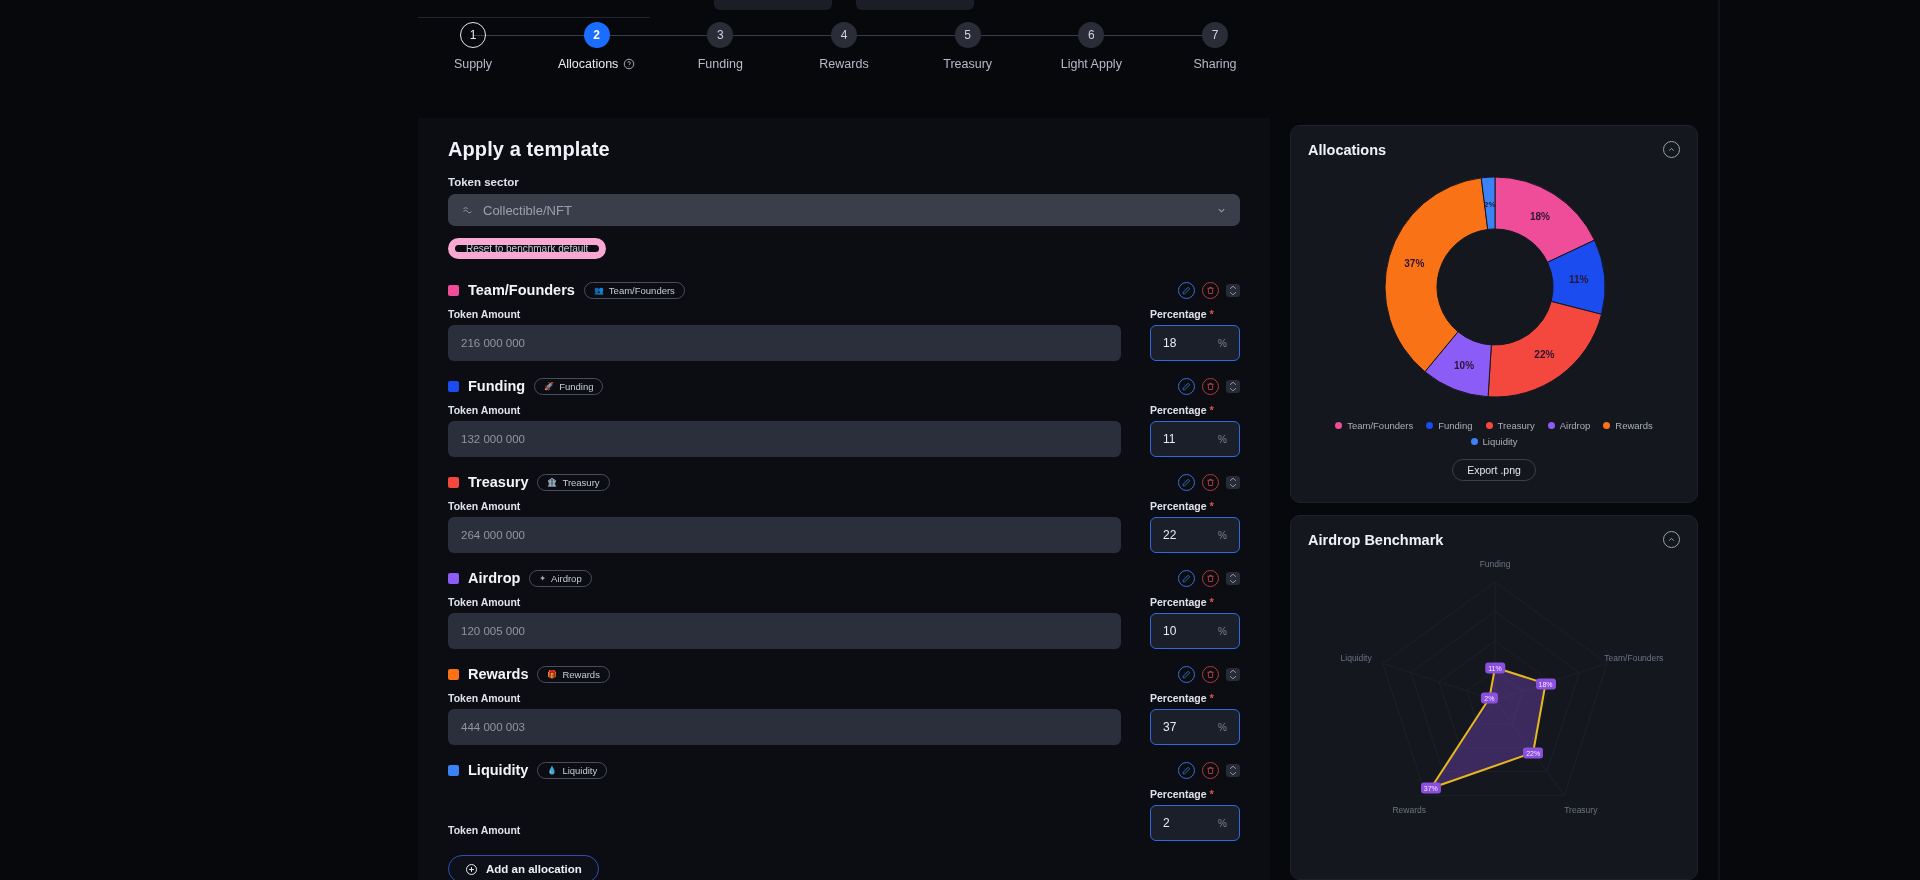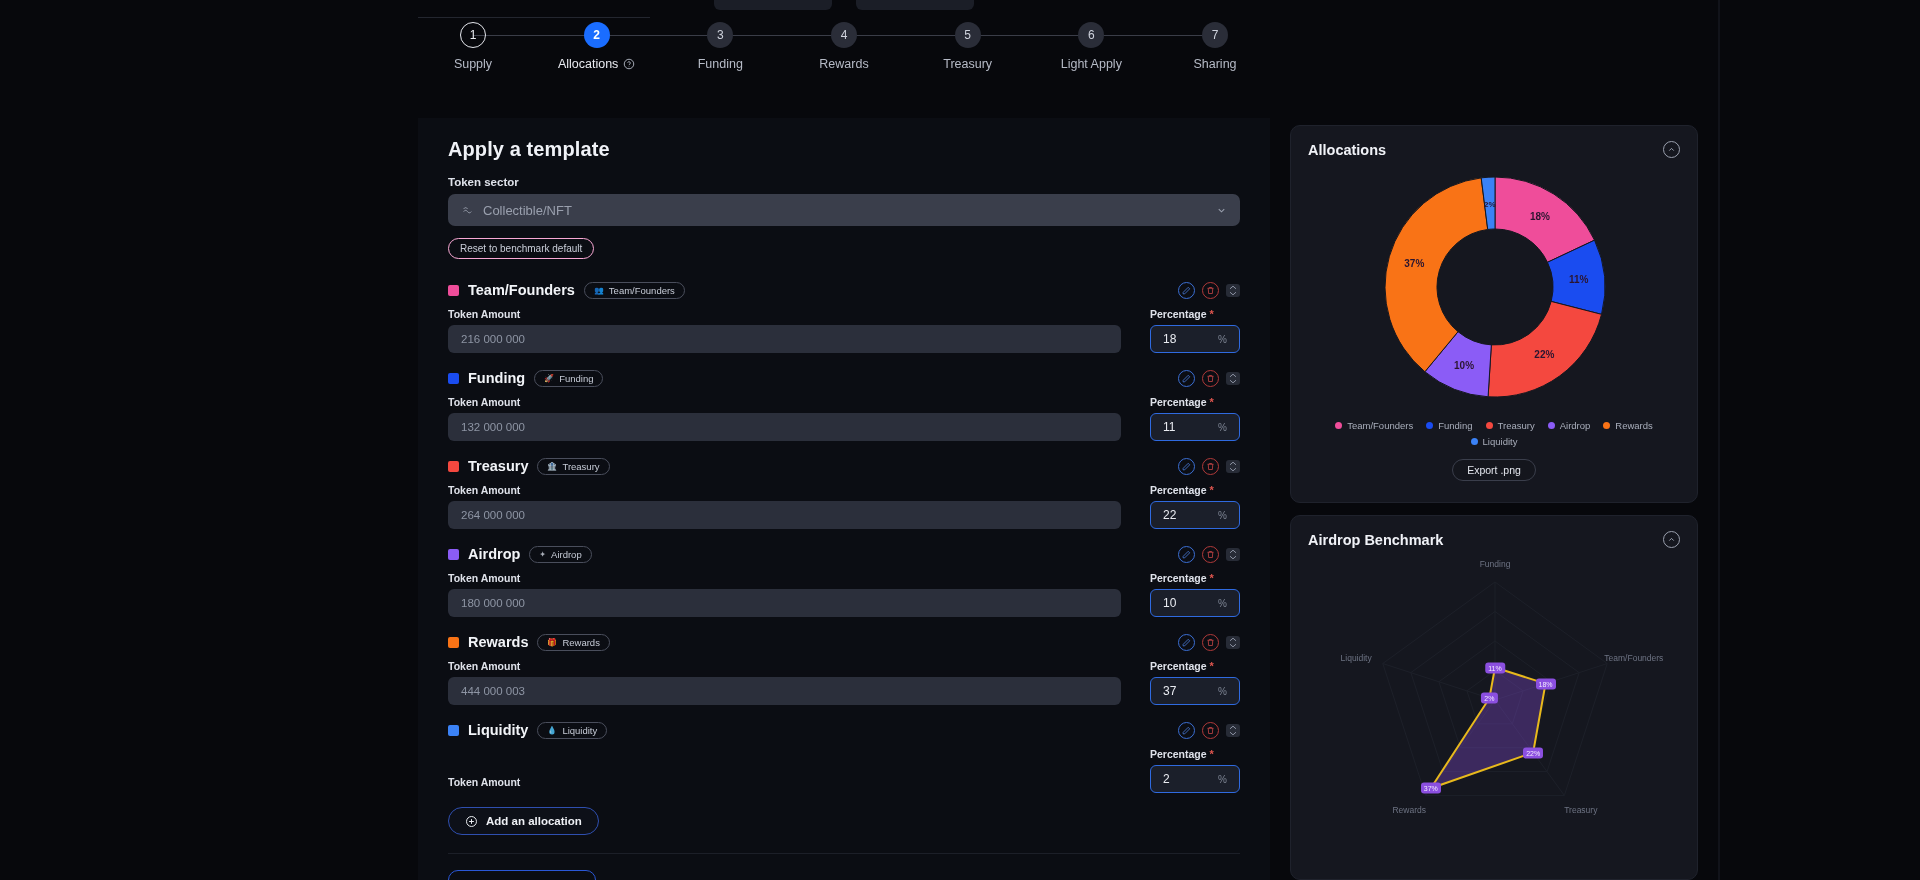--- a/index.html
+++ b/index.html
@@ -96,21 +96,21 @@
 
   .select {
     height: 32px; background: #3a3e4b; border-radius: 7px;
     display: flex; align-items: center; padding: 0 13px; gap: 9px; cursor: pointer;
   }
   .select .ph { font-size: 13px; color: #9aa0ae; flex: 1; }
 
   .ghost-btn {
     margin-top: 12px; display: inline-flex; align-items: center;
     height: 21px; padding: 0 11px; border-radius: 11px;
-    border: 1px solid #f9a8d4; background: transparent;
+    border: 7px solid #f9a8d4; background: transparent;
     color: #c9cdd8; font-size: 10px; cursor: pointer;
     font-family: "Liberation Sans", sans-serif;
   }
 
   .alloc-list { margin-top: 20px; }
   .alloc { padding-bottom: 14px; }
   .alloc-head { display: flex; align-items: center; gap: 9px; height: 22px; }
   .swatch { width: 11px; height: 11px; border-radius: 2px; flex: none; }
   .alloc-name { font-size: 14.5px; font-weight: 700; color: #f2f4f8; }
   .tag {
@@ -128,21 +128,21 @@
   .circ-btn.del  { border: 1px solid #b03a3a; }
   .spin { display: flex; flex-direction: column; gap: 1px; width: 14px; align-items: center;
           background: #272b36; border-radius: 3px; padding: 1px 0; cursor: pointer; }
 
   .fields { display: flex; gap: 9px; align-items: flex-end; margin-top: 7px; }
   .fld { flex: 1; }
   .fld.pct { flex: none; width: 90px; margin-left: 20px; }
   .fld-lbl { font-size: 10.5px; font-weight: 700; color: #dfe2ea; margin-bottom: 5px; }
   .req { color: #e0564f; font-size: 11px; }
   .inp {
-    height: 28px; border-radius: 6px; background: #2b2f3b; border: 1px solid transparent;
+    height: 36px; border-radius: 6px; background: #2b2f3b; border: 1px solid transparent;
     display: flex; align-items: center; padding: 0 12px; font-size: 11.5px; color: #8e95a4;
   }
   .inp.pct-inp {
     background: #1b1f2a; border: 1px solid #2f6ae0; color: #e9ebf1;
     justify-content: space-between; font-size: 12px;
   }
   .inp.pct-inp .pc { font-size: 10px; color: #7e8594; }
 
   .add-btn {
     display: inline-flex; align-items: center; gap: 8px;
@@ -490,21 +490,21 @@
                     <svg width="8" height="5" viewBox="0 0 24 14" fill="none" stroke="#8a90a0" stroke-width="3">
                       <path d="M3 3l9 8 9-8"></path>
                     </svg>
                   </span>
                 </span>
               </div>
               <div class="fields">
                 <div class="fld">
                   <div class="fld-lbl">Token Amount</div>
                   <div class="inp">
-                    <span>180 000 000</span>
+                    <span>120 005 000</span>
                   </div>
                 </div>
                 <div class="fld pct">
                   <div class="fld-lbl"><span>Percentage</span> <span class="req">*</span></div>
                   <div class="inp pct-inp">
                     <span>10</span>
                     <span class="pc">%</span>
                   </div>
                 </div>
               </div>

